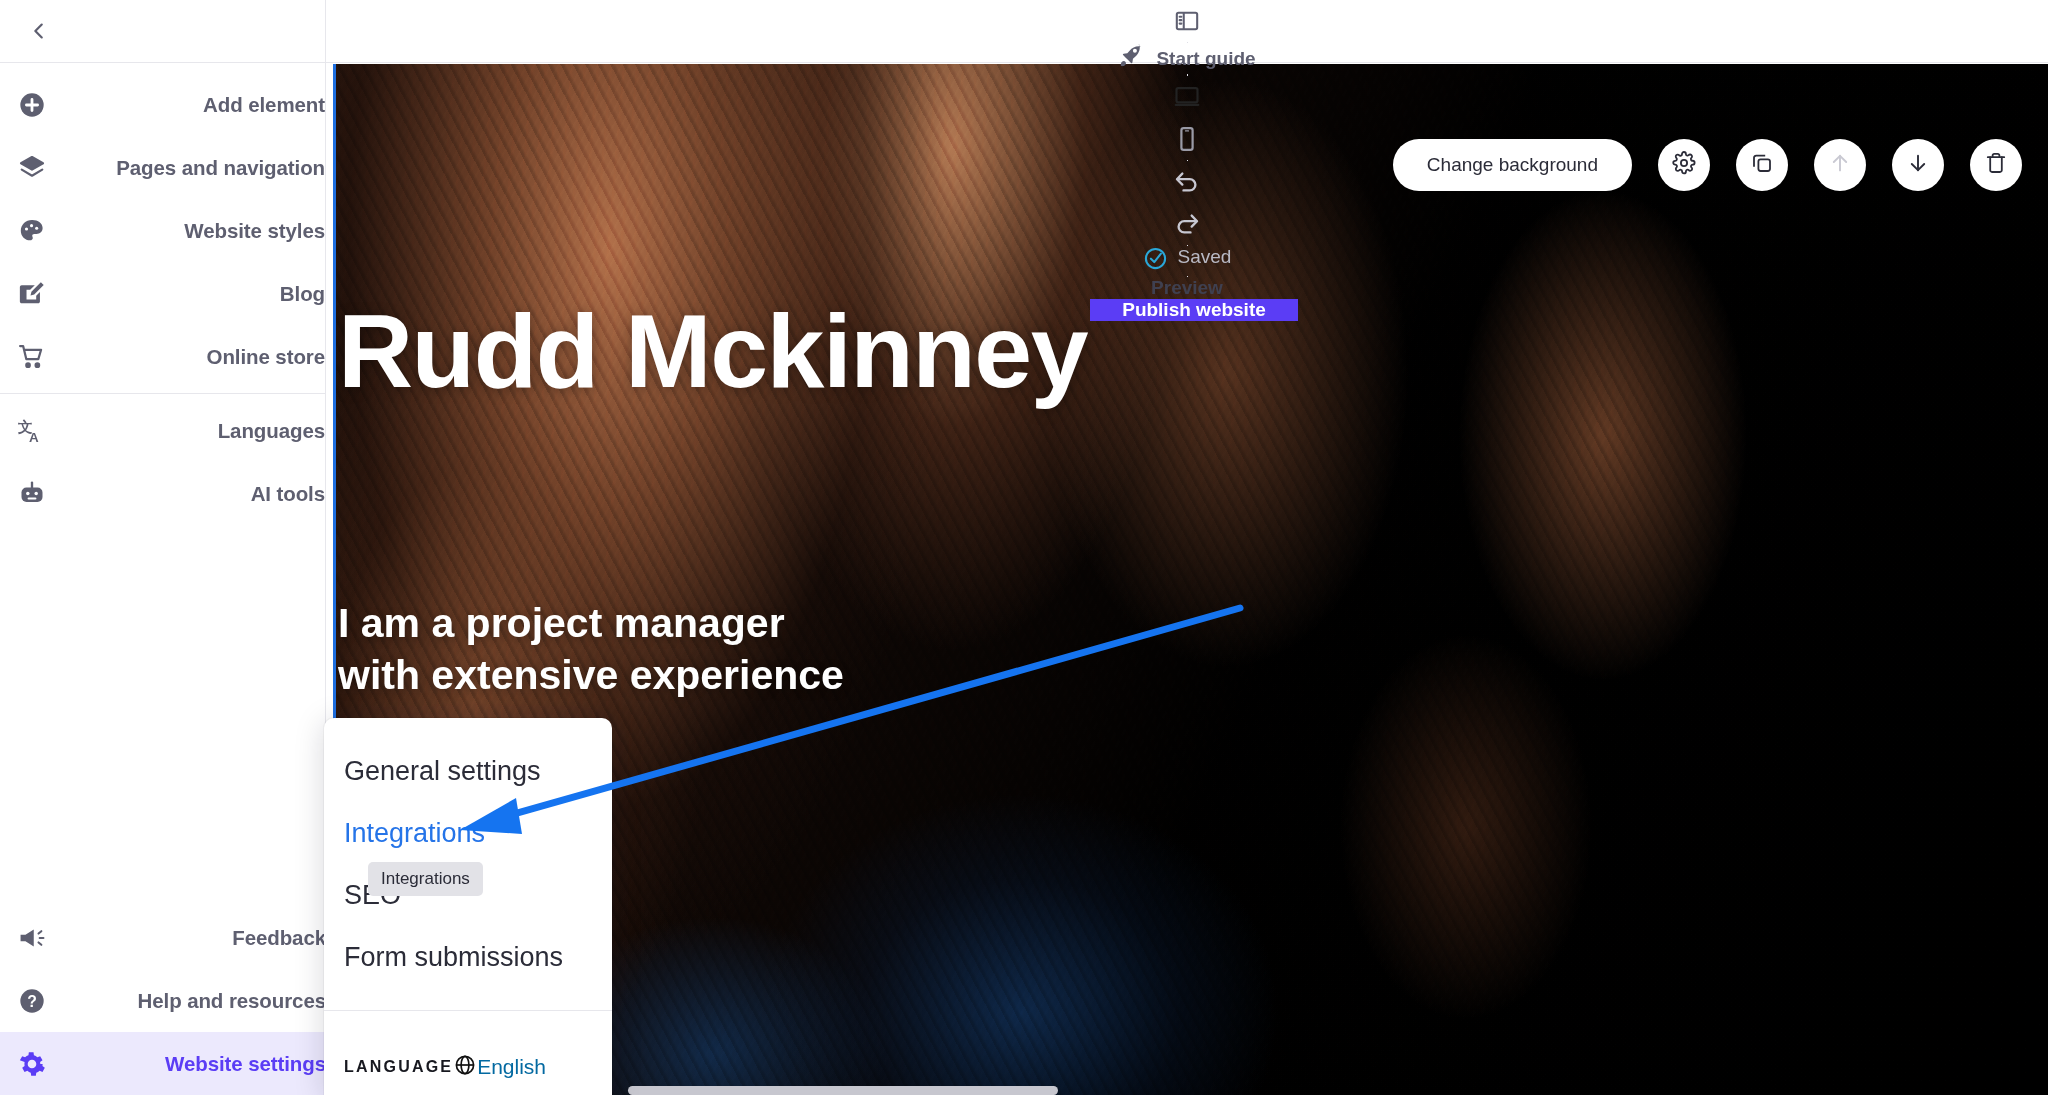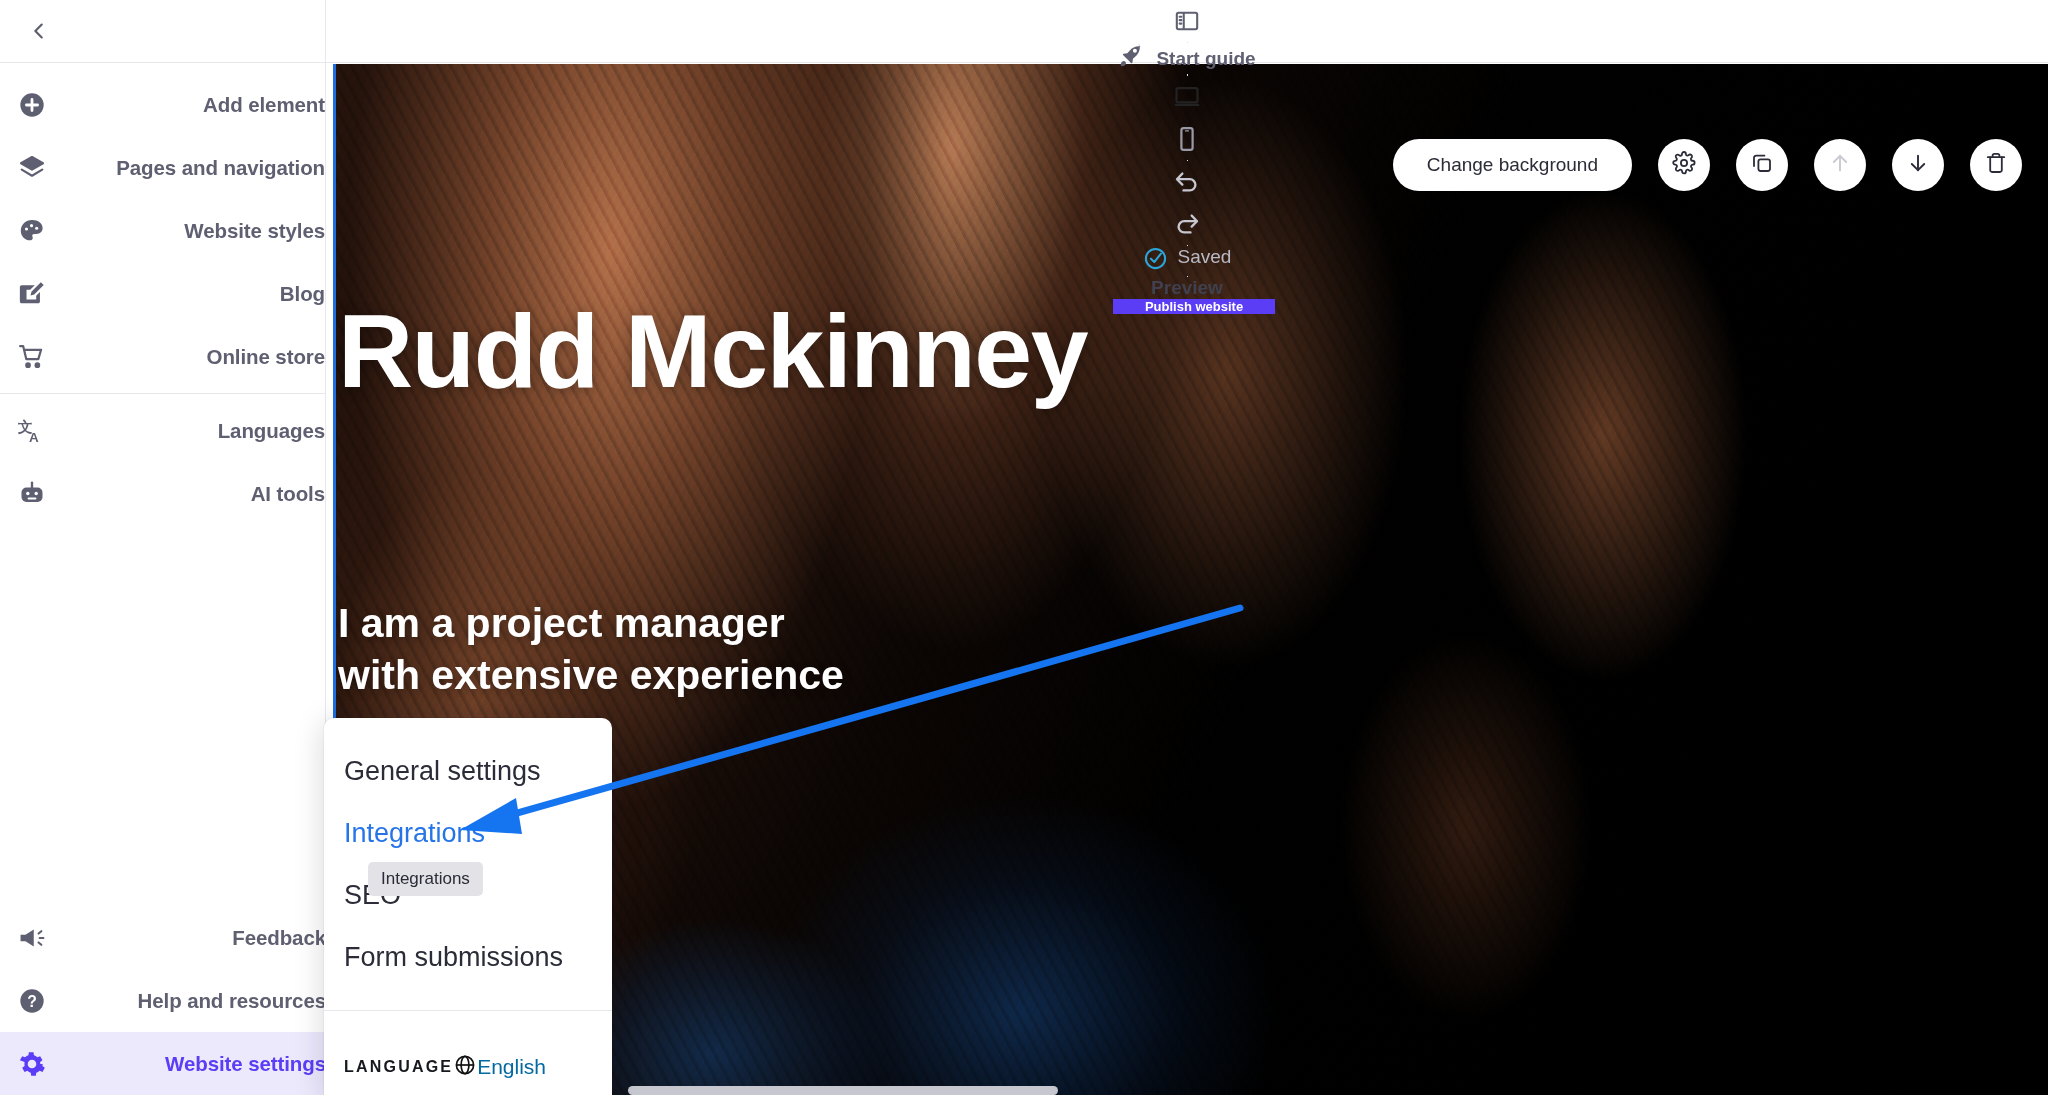--- a/index.html
+++ b/index.html
@@ -92,21 +92,21 @@
     padding: 0 18px; font-size: 19px; color: #b9b9c4; font-weight: 400;
     white-space: nowrap;
   }
   .tb-preview {
     padding: 0 22px; font-size: 19px; color: #3f4050;
     font-weight: 600; cursor: pointer; white-space: nowrap;
   }
   #publish-btn {
     height: 63px; background: #5b3df5; color: #fff;
     display: flex; align-items: center; padding: 0 32px;
-    font-size: 13px; font-weight: 600; cursor: pointer;
+    font-size: 19px; font-weight: 600; cursor: pointer;
     white-space: nowrap; margin-left: 14px;
   }
 
   
   #canvas {
     position: absolute; left: 333px; top: 64px;
     width: 1715px; height: 1031px;
     overflow: hidden;
     background: #0b0705;
     border-left: 3px solid #1e6fe0;

